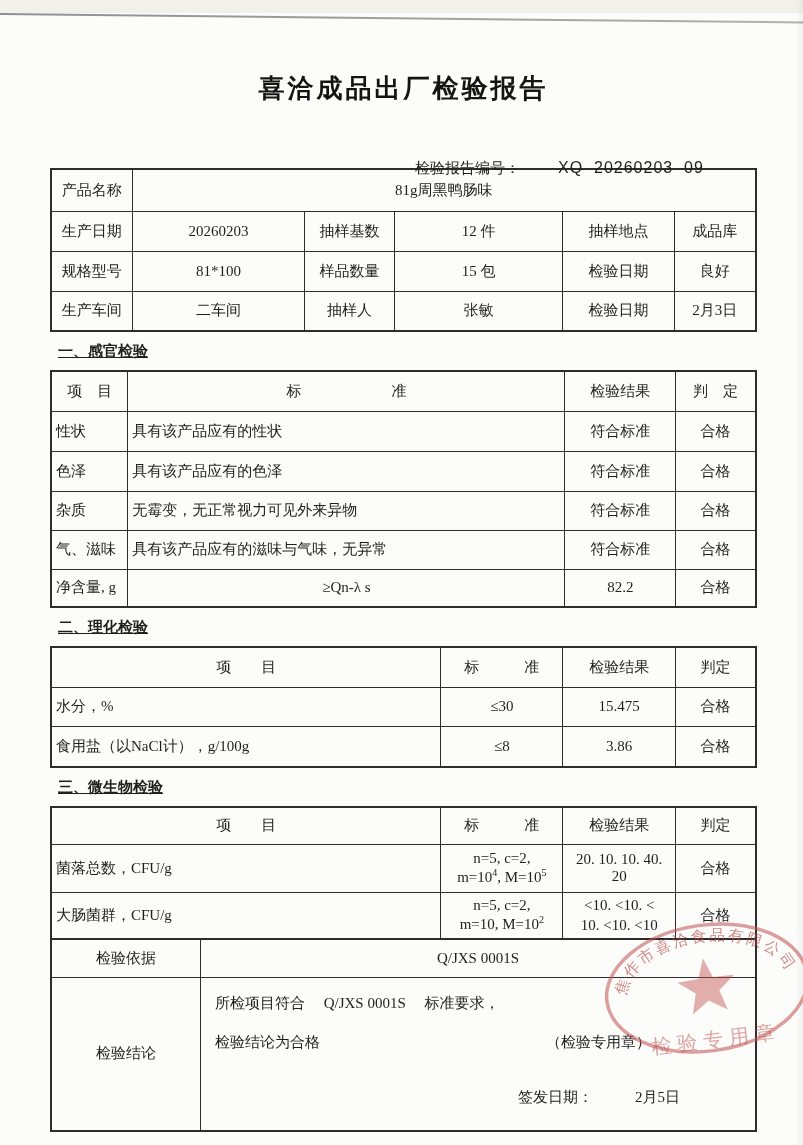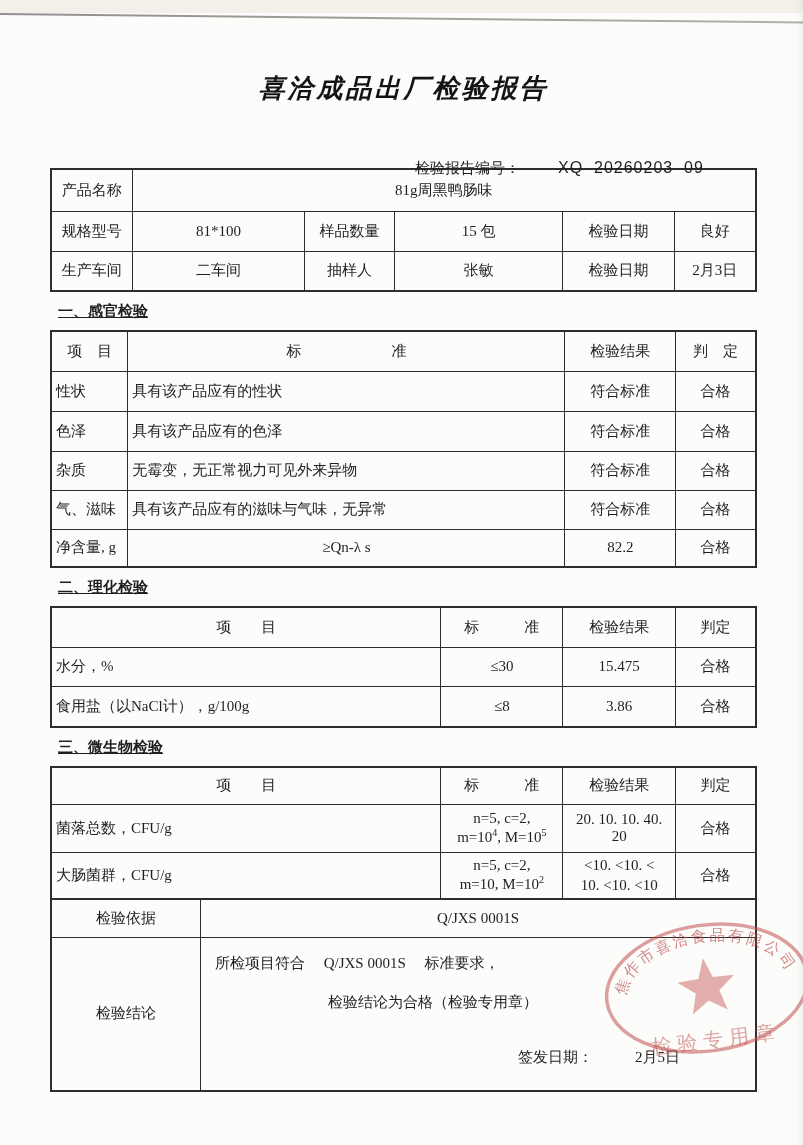--- a/index.html
+++ b/index.html
@@ -10,41 +10,41 @@
     color:#1f1f1f;
   }
   .scan-top-strip{position:absolute;top:0;left:0;width:100%;height:13px;background:#f2f0e9;}
   .scan-line{position:absolute;top:13px;left:-6px;width:820px;height:2px;
     background:linear-gradient(to right,#8f8f8d,#b3b1ac);transform:rotate(0.6deg);transform-origin:left center;}
   .edge-shadow{position:absolute;top:0;right:0;width:8px;height:100%;
     background:linear-gradient(to right,rgba(0,0,0,0),rgba(120,120,115,0.08));}
   .content{padding:0 46px 0 50px;}
   .title{
     margin:72px 0 0;text-align:center;font-size:26px;line-height:32px;font-weight:700;
-    letter-spacing:3px;font-family:"Liberation Sans","DejaVu Sans",sans-serif;color:#141414;font-style:italic;
+    letter-spacing:3px;font-family:"Liberation Sans","DejaVu Sans",sans-serif;color:#141414;
   }
   .report-no{margin-top:38px;padding-left:340px;font-size:15px;height:22px;
     font-family:"Liberation Sans","DejaVu Sans",sans-serif;white-space:pre;}
   .report-no .val{margin-left:38px;font-size:16px;letter-spacing:1px;}
   table.t{border-collapse:collapse;width:707px;table-layout:fixed;font-size:15px;}
   table.t{border:2px solid #2d2d2d;}
   table.t td{border:1.5px solid #2d2d2d;padding:2px 4px;vertical-align:middle;overflow:hidden;}
   td.c{text-align:center;}
   td.l{text-align:left;padding-left:9px;}
   .t1{margin-top:4px;}
   .sec-heading{margin:10px 0 0;padding-left:8px;font-size:15px;font-weight:700;height:22px;text-decoration:underline;}
   .t2,.t3{margin-top:6px;}
   .t4{margin-top:6px;}
   .t5{margin-top:-2px;padding-left:32px;}
   sup{font-size:10px;vertical-align:super;line-height:0;}
   .std2{line-height:19px;}
   .res2{line-height:20px;}
   .concl-cell{padding:8px 14px 6px 14px !important;vertical-align:top !important;}
   .concl-line1{margin-top:8px;white-space:pre-wrap;}
-  .concl-line2{margin-top:20px;display:flex;justify-content:center;padding-right:90px;}
+  .concl-line2{margin-top:20px;display:flex;justify-content:space-between;padding-right:90px;}
   .concl-line3{margin-top:19px;padding-left:258px;white-space:pre;}
   .concl-line3 .date{margin-left:42px;}
   .stamp{position:absolute;left:585px;top:906px;width:218px;height:172px;pointer-events:none;}
 </style>
 </head>
 <body>
 
 <div class="page">
   <div class="scan-top-strip"></div>
   <div class="scan-line"></div>
@@ -64,20 +64,28 @@
           <col style="width:24.5%">
           <col style="width:12.7%">
           <col style="width:23.9%">
           <col style="width:15.8%">
           <col style="width:11.6%">
         </colgroup>
       <tbody>
       <tr style="height:42px">
         <td class="c">产品名称</td>
         <td class="c" colspan="5">81g周黑鸭肠味</td>
+      </tr>
+      <tr style="height:40px">
+        <td class="c">生产日期</td>
+        <td class="c">20260203</td>
+        <td class="c">抽样基数</td>
+        <td class="c">12 件</td>
+        <td class="c">抽样地点</td>
+        <td class="c">成品库</td>
       </tr>
       <tr style="height:40px">
         <td class="c">规格型号</td>
         <td class="c">81*100</td>
         <td class="c">样品数量</td>
         <td class="c">15 包</td>
         <td class="c">检验日期</td>
         <td class="c">良好</td>
       </tr>
       <tr style="height:40px">

